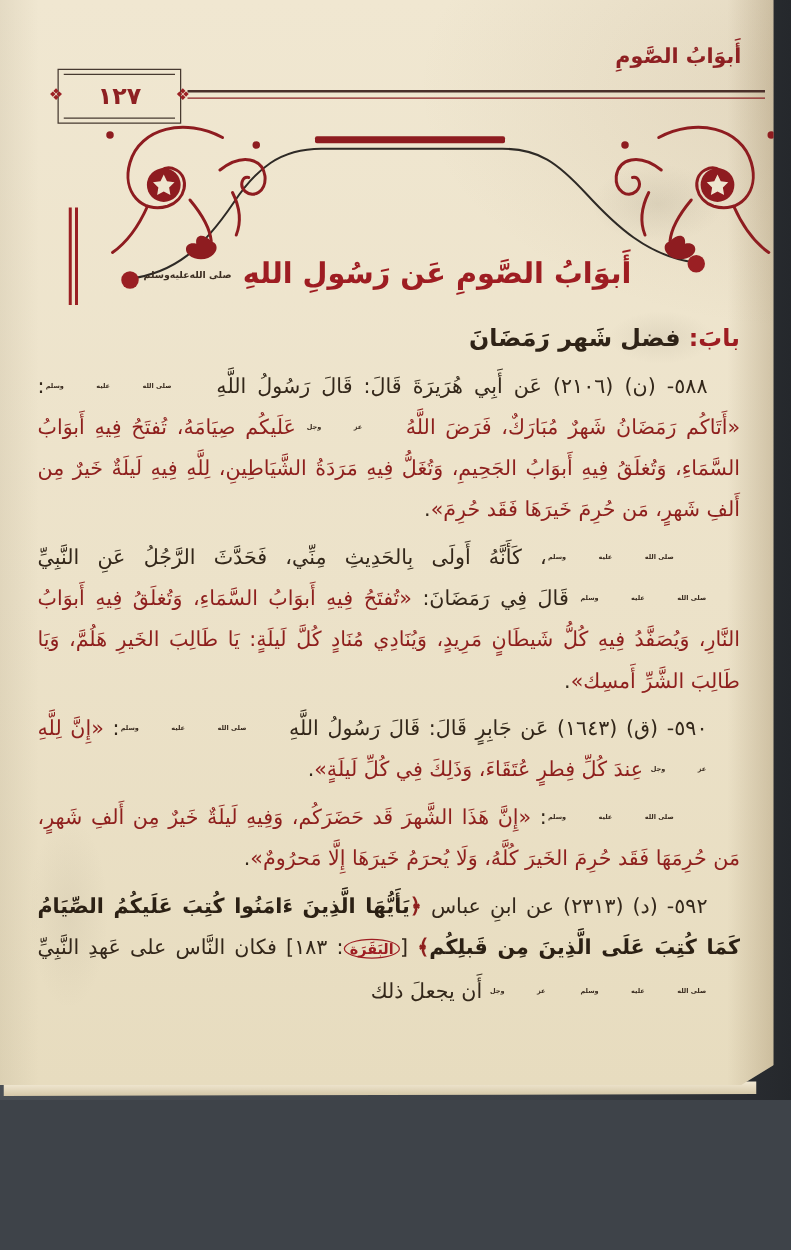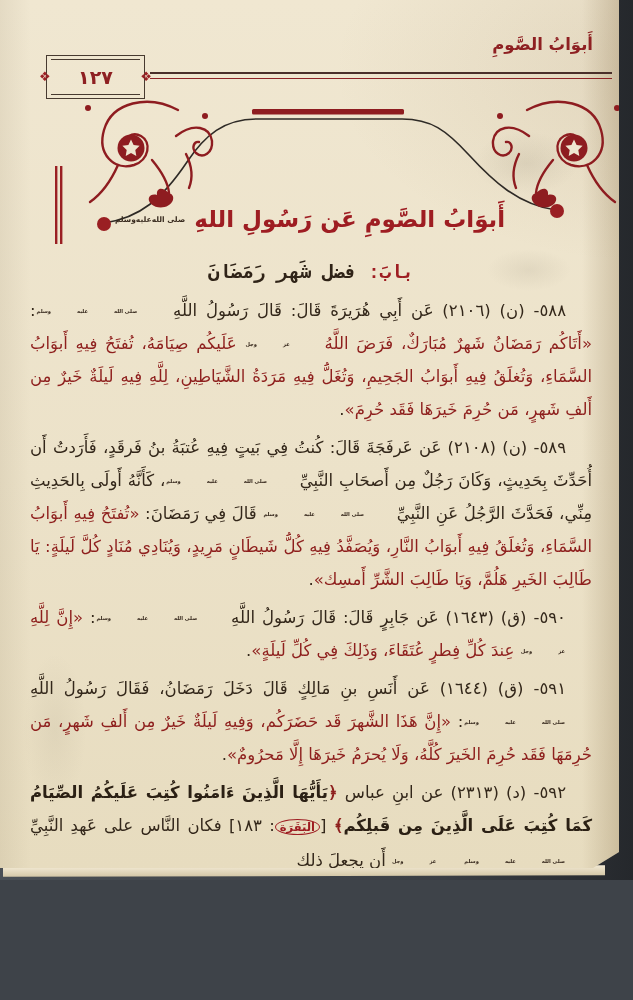--- a/index.html
+++ b/index.html
@@ -37,21 +37,21 @@
   .ornament{position:absolute;top:96px;left:0;width:633px;height:152px;}
 
   .title{position:absolute;top:206px;left:0;right:0;text-align:center;
     font-size:23px;font-weight:bold;color:#9e1d22;}
   .mark{display:inline-flex;flex-direction:row;align-items:center;vertical-align:middle;
     line-height:1;margin:0 1px;}
   .mark .mline{display:block;font-size:5.2px;line-height:1.1;font-weight:bold;color:#3a2c20;white-space:nowrap;}
   .title .mark .mline{font-size:7.5px;}
 
   .content{position:absolute;top:256px;left:30px;right:27px;}
-  .bab{text-align:center;font-size:19px;font-weight:bold;color:#2f2317;margin:4px 0 10px;font-family:Liberation Mono, monospace;}
+  .bab{font-size:19px;font-weight:bold;color:#2f2317;margin:4px 0 10px;}
   .bab .bab-word{color:#9e1d22;}
   .para{margin:0 0 5px;font-size:16.5px;line-height:33px;text-align:justify;
     text-indent:26px;color:#33271a;}
   .para .k{color:#33271a;}
   .para .r{color:#8e1f1d;}
   .para .qb{color:#8e1f1d;font-weight:bold;}
   .para .q{color:#2b2014;font-weight:bold;}
   .para .surah{font-size:11.5px;color:#9e1d22;border:1.2px solid #9e1d22;
     border-radius:50%;padding:0 4px;font-weight:bold;white-space:nowrap;margin-top:46px;}
 </style>
@@ -115,38 +115,38 @@
     <div class="content" id="content">
         <div class="bab"><span class="bab-word">بابَ:</span><span> فضل شَهر رَمَضَانَ</span></div>
         <p class="para"><span class="k">٥٨٨- (ن) (٢١٠٦) عَن أَبِي هُرَيرَةَ قَالَ: قَالَ رَسُولُ اللَّهِ </span><span class="mark">
             <span class="mline">صلى الله</span>
             <span class="mline">عليه</span>
             <span class="mline">وسلم</span>
           </span><span class="k">: </span><span class="r">«أَتَاكُم رَمَضَانُ شَهرٌ مُبَارَكٌ، فَرَضَ اللَّهُ </span><span class="mark">
             <span class="mline">عز</span>
             <span class="mline">وجل</span>
           </span><span class="r"> عَلَيكُم صِيَامَهُ، تُفتَحُ فِيهِ أَبوَابُ السَّمَاءِ، وَتُغلَقُ فِيهِ أَبوَابُ الجَحِيمِ، وَتُغَلُّ فِيهِ مَرَدَةُ الشَّيَاطِينِ، لِلَّهِ فِيهِ لَيلَةٌ خَيرٌ مِن أَلفِ شَهرٍ، مَن حُرِمَ خَيرَهَا فَقَد حُرِمَ»</span><span class="k">.</span></p>
-        <p class="para"><span class="k">٥٨٩- (ن) (٢١٠٨) عَن عَرفَجَةَ قَالَ: كُنتُ فِي بَيتٍ فِيهِ عُتبَةُ بنُ فَرقَدٍ، فَأَرَدتُ أَن أُحَدِّثَ بِحَدِيثٍ، وَكَانَ رَجُلٌ مِن أَصحَابِ النَّبِيِّ </span><span class="mark">
+        <p class="para"><span class="mark">
             <span class="mline">صلى الله</span>
             <span class="mline">عليه</span>
             <span class="mline">وسلم</span>
           </span><span class="k">، كَأَنَّهُ أَولَى بِالحَدِيثِ مِنِّي، فَحَدَّثَ الرَّجُلُ عَنِ النَّبِيِّ </span><span class="mark">
             <span class="mline">صلى الله</span>
             <span class="mline">عليه</span>
             <span class="mline">وسلم</span>
           </span><span class="k"> قَالَ فِي رَمَضَانَ: </span><span class="r">«تُفتَحُ فِيهِ أَبوَابُ السَّمَاءِ، وَتُغلَقُ فِيهِ أَبوَابُ النَّارِ، وَيُصَفَّدُ فِيهِ كُلُّ شَيطَانٍ مَرِيدٍ، وَيُنَادِي مُنَادٍ كُلَّ لَيلَةٍ: يَا طَالِبَ الخَيرِ هَلُمَّ، وَيَا طَالِبَ الشَّرِّ أَمسِك»</span><span class="k">.</span></p>
         <p class="para"><span class="k">٥٩٠- (ق) (١٦٤٣) عَن جَابِرٍ قَالَ: قَالَ رَسُولُ اللَّهِ </span><span class="mark">
             <span class="mline">صلى الله</span>
             <span class="mline">عليه</span>
             <span class="mline">وسلم</span>
           </span><span class="k">: </span><span class="r">«إِنَّ لِلَّهِ </span><span class="mark">
             <span class="mline">عز</span>
             <span class="mline">وجل</span>
           </span><span class="r"> عِندَ كُلِّ فِطرٍ عُتَقَاءَ، وَذَلِكَ فِي كُلِّ لَيلَةٍ»</span><span class="k">.</span></p>
-        <p class="para"><span class="k">٥٩١- (ق) (١٦٤٤) عَن أَنَسِ بنِ مَالِكٍ قَالَ دَخَلَ رَمَضَانُ، فَقَالَ رَسُولُ اللَّهِ </span><span class="mark">
+        <p class="para"><span class="mark">
             <span class="mline">صلى الله</span>
             <span class="mline">عليه</span>
             <span class="mline">وسلم</span>
           </span><span class="k">: </span><span class="r">«إِنَّ هَذَا الشَّهرَ قَد حَضَرَكُم، وَفِيهِ لَيلَةٌ خَيرٌ مِن أَلفِ شَهرٍ، مَن حُرِمَهَا فَقَد حُرِمَ الخَيرَ كُلَّهُ، وَلَا يُحرَمُ خَيرَهَا إِلَّا مَحرُومٌ»</span><span class="k">.</span></p>
         <p class="para"><span class="k">٥٩٢- (د) (٢٣١٣) عن ابنِ عباس </span><span class="qb">﴿</span><span class="q">يَأَيُّهَا الَّذِينَ ءَامَنُوا كُتِبَ عَلَيكُمُ الصِّيَامُ كَمَا كُتِبَ عَلَى الَّذِينَ مِن قَبلِكُم</span><span class="qb">﴾</span><span class="k"> [</span><span class="surah">البَقَرَة</span><span class="k">: ١٨٣] فكان النَّاس على عَهدِ النَّبِيِّ </span><span class="mark">
             <span class="mline">صلى الله</span>
             <span class="mline">عليه</span>
             <span class="mline">وسلم</span>
           </span><span class="mark">
             <span class="mline">عز</span>

